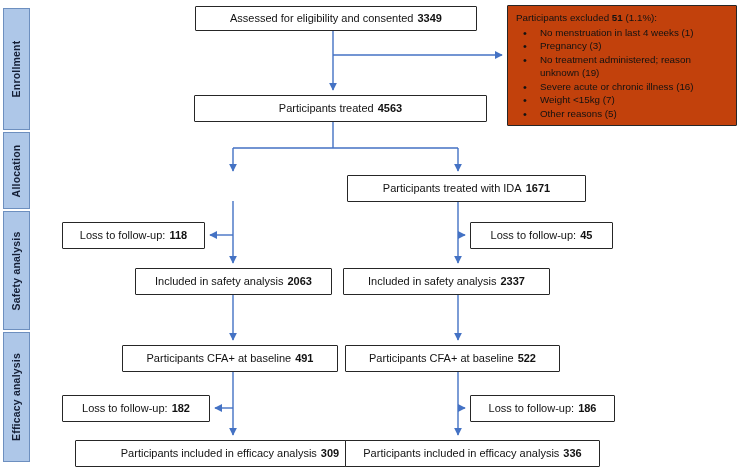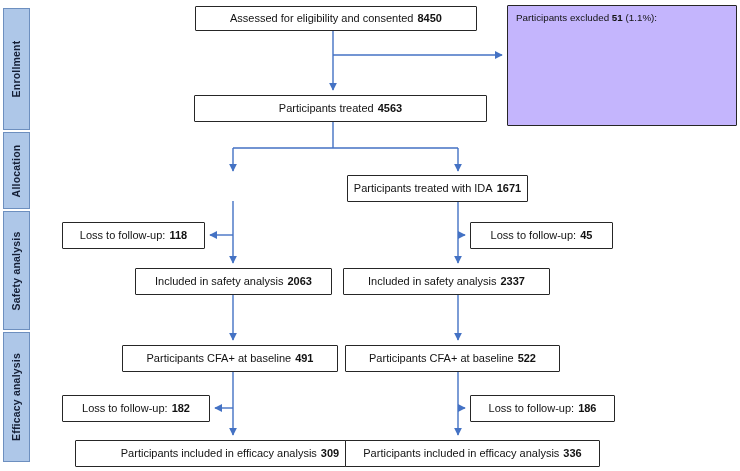--- a/index.html
+++ b/index.html
@@ -11,21 +11,21 @@
   .fbox {
     position:absolute; z-index:2; box-sizing:border-box;
     background:#ffffff; border:1.5px solid #262626; border-radius:1px;
     display:flex; align-items:center; justify-content:center;
     font-size:11px; color:#121212; line-height:1.1;
     white-space:nowrap;
   }
   .fbox b { margin-left:4px; font-weight:bold; }
   .exbox {
     position:absolute; z-index:2; box-sizing:border-box;
-    background:#c4b5fd; border:1.5px solid #262626; border-radius:1px;
+    background:#c2410c; border:1.5px solid #262626; border-radius:1px;
     font-size:9.8px; color:#121212; padding:6px 6px 4px 8px; line-height:1.3;
   }
   .exbox .title b { font-weight:bold; }
   .exbox ul { margin:2px 0 0 0; padding:0; list-style:none; }
   .exbox li { position:relative; padding-left:24px; margin:0 0 1px 0; }
   .exbox li::before { content:"\2022"; position:absolute; left:7px; top:-1px; font-size:11px; }
   .side-seg {
     position:absolute; left:3px; width:27px; z-index:2; box-sizing:border-box;
     background:#aec7e8; border:1px solid #6d8fbf;
     display:flex; align-items:center; justify-content:center;
@@ -75,37 +75,45 @@
     </div>
   <div class="side-seg" style="top:211px;height:119px;">
       <span>Safety analysis</span>
     </div>
   <div class="side-seg" style="top:332px;height:130px;">
       <span>Efficacy analysis</span>
     </div>
 
   <div class="fbox" style="left:195px;top:6px;width:282px;height:25px;">
     <span>Assessed for eligibility and consented</span>
-      <b>8450</b>
+      <b>3349</b>
   </div>
 
   <div class="exbox" style="left:507px;top:5px;width:230px;height:121px;">
     <div class="title">
       <span>Participants excluded</span>
       <b>51</b>
       <span>(1.1%):</span>
     </div>
+    <ul>
+      <li>No menstruation in last 4 weeks (1)</li>
+      <li>Pregnancy (3)</li>
+      <li>No treatment administered; reason unknown (19)</li>
+      <li>Severe acute or chronic illness (16)</li>
+      <li>Weight &lt;15kg (7)</li>
+      <li>Other reasons (5)</li>
+    </ul>
   </div>
 
   <div class="fbox" style="left:187px;top:95px;width:293px;height:27px;margin-left:7px;">
     <span>Participants treated</span>
       <b>4563</b>
   </div>
 
-  <div class="fbox" style="left:347px;top:175px;width:181px;height:27px;">
+  <div class="fbox" style="left:347px;top:175px;width:239px;height:27px;">
     <span>Participants treated with IDA</span>
       <b>1671</b>
   </div>
 
   <div class="fbox" style="left:62px;top:222px;width:143px;height:27px;">
     <span>Loss to follow-up:</span>
       <b>118</b>
   </div>
   <div class="fbox" style="left:470px;top:222px;width:143px;height:27px;">
     <span>Loss to follow-up:</span>

